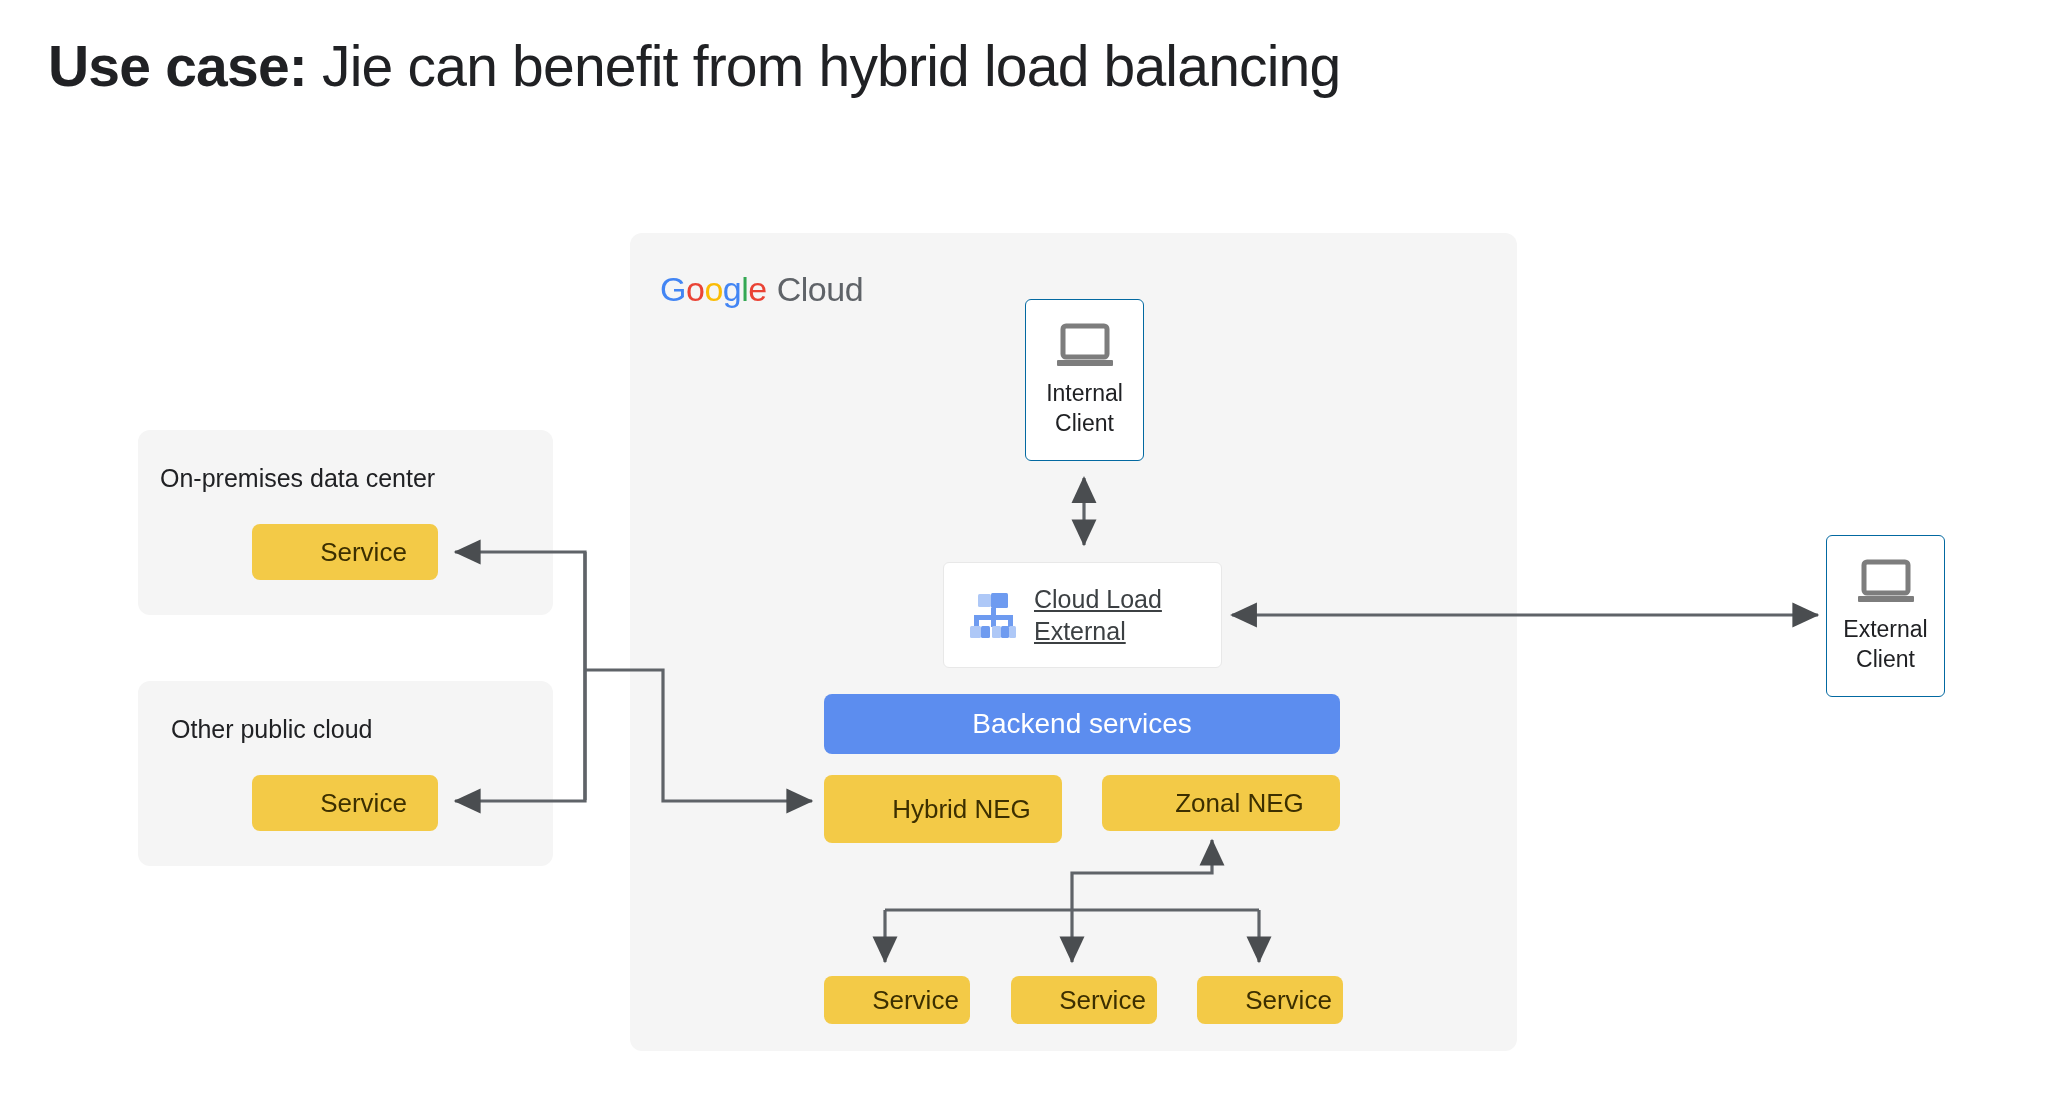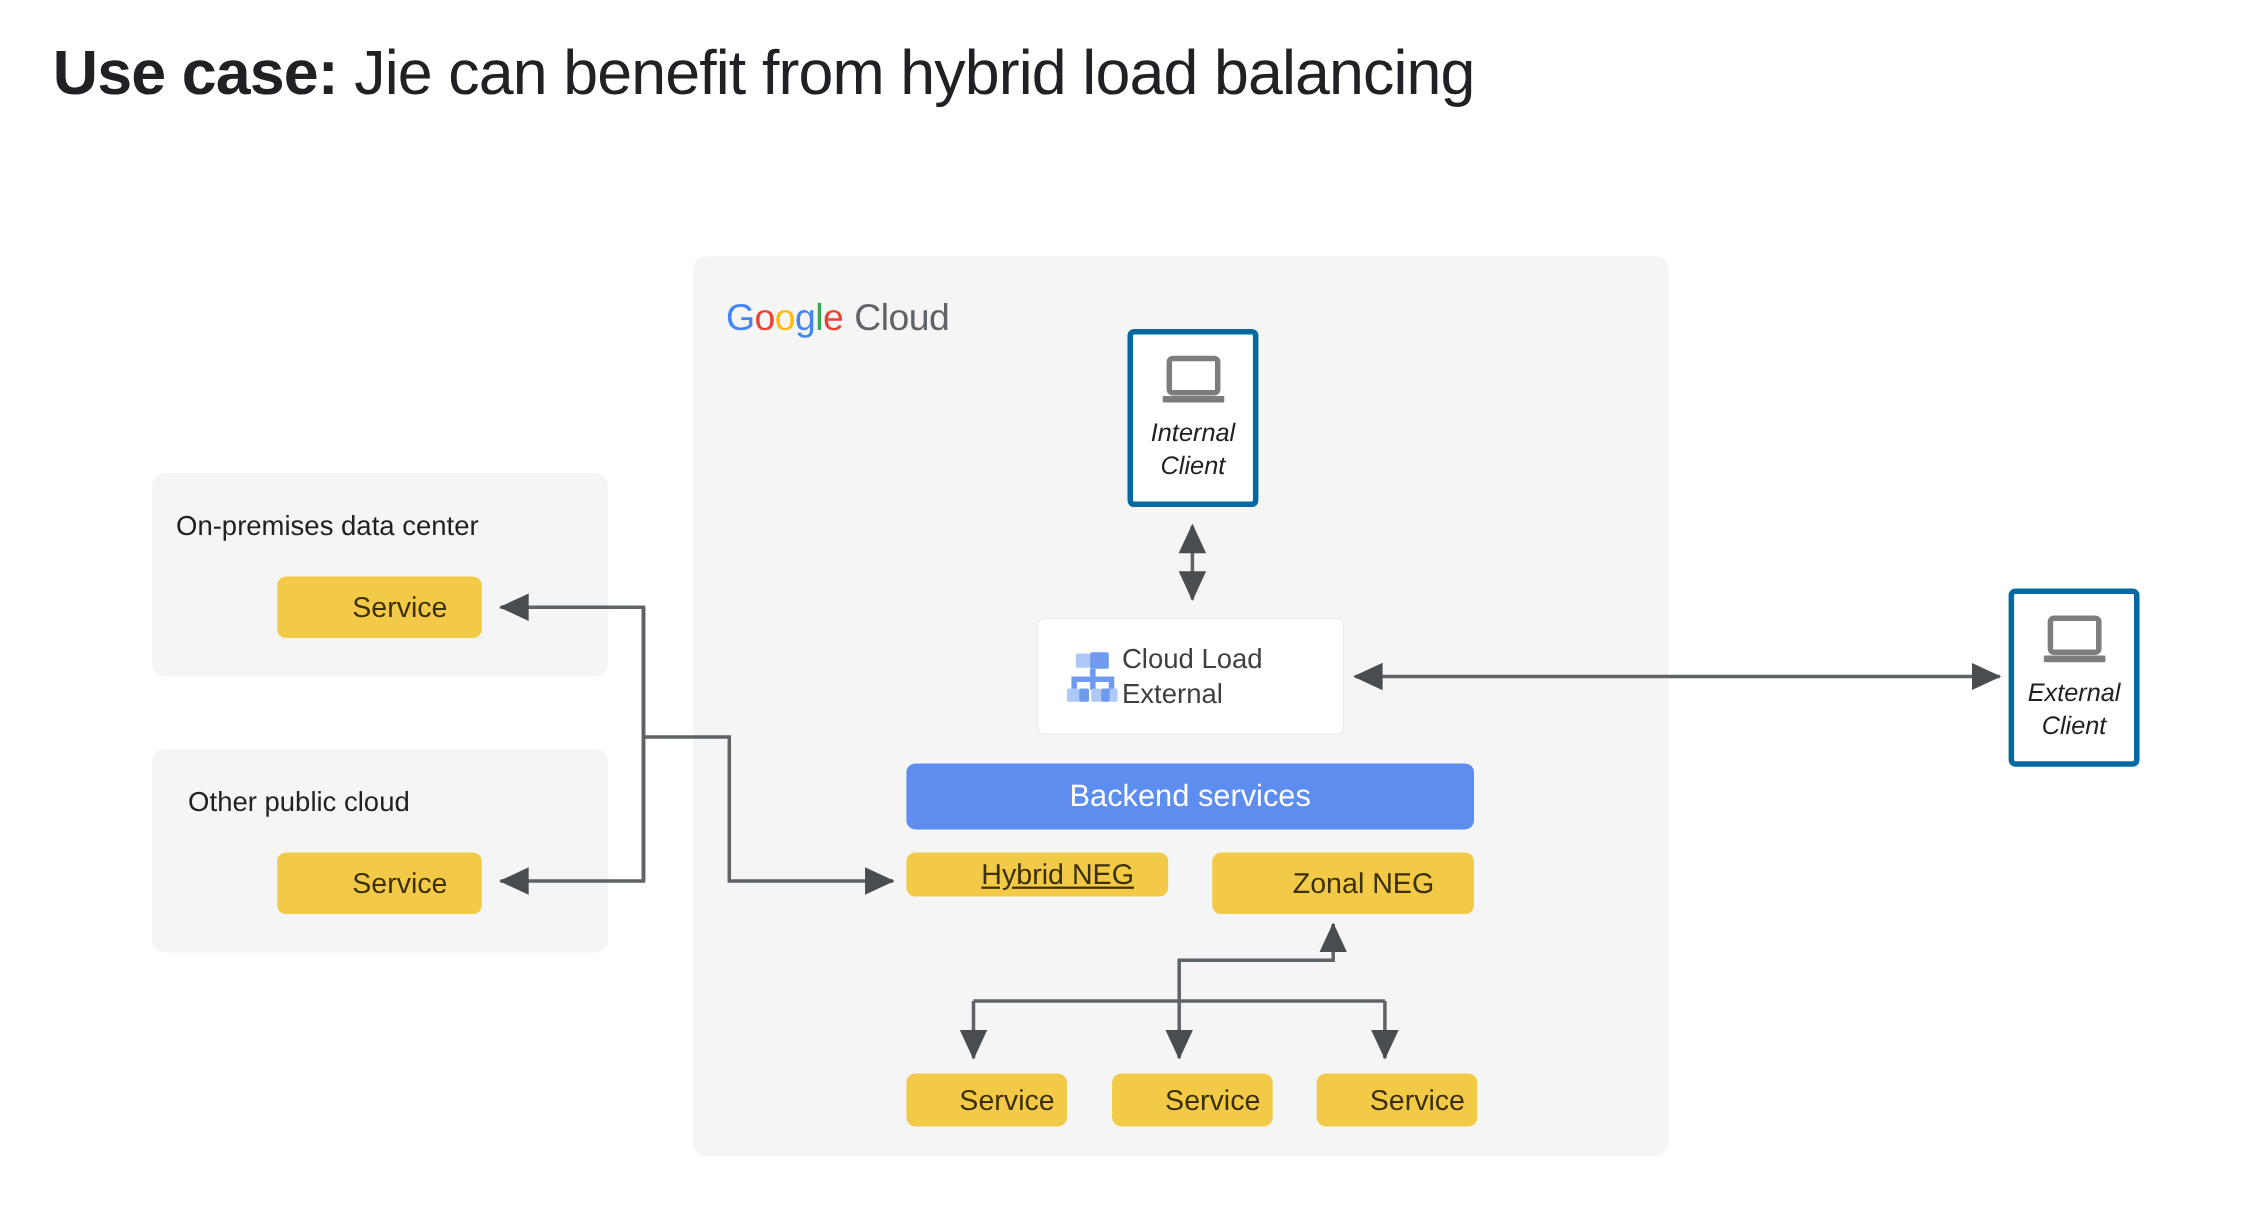--- a/index.html
+++ b/index.html
@@ -102,27 +102,26 @@
     display: flex;
     align-items: center;
     justify-content: center;
     white-space: nowrap;
   }
 
   
   .client-card {
     position: absolute;
     background: #ffffff;
-    border: 5px solid #0369a1;
+    border: 1px solid #0369a1;
     border-radius: 6px;
     display: flex;
     flex-direction: column;
     align-items: center;
     justify-content: center;
-    font-style: italic;
   }
   .client-card .label {
     font-size: 23px;
     line-height: 30px;
     color: #202124;
     text-align: center;
     margin-top: 8px;
   }
   .laptop-icon { width: 64px; height: 48px; display: block; }
 
@@ -135,23 +134,25 @@
     height: 106px;
     background: #ffffff;
     border: 1px solid #e8e8e8;
     border-radius: 6px;
     display: flex;
     flex-direction: row;
     align-items: center;
   }
   #clb-icon { width: 54px; height: 54px; margin-left: 22px; flex: none; }
   #clb-label {
+    margin-left: 14px;
     font-size: 25px;
     line-height: 32px;
     color: #3c4043;
+    text-decoration: underline;
   }
 
   
   #connectors {
     position: absolute;
     left: 0; top: 0;
     width: 2050px;
     height: 1100px;
     pointer-events: none;
   }
@@ -228,21 +229,21 @@
       </svg>
     </span>
     <div id="clb-label">
       <span>Cloud Load</span><br>
       <span>External</span>
     </div>
   </div>
 
   <div id="backend-services">Backend services</div>
 
-  <div class="pill-yellow" style="left:824px; top:775px; width:238px; height:40px;text-decoration:underline;">Hybrid NEG</div>
+  <div class="pill-yellow" style="left:824px; top:775px; width:238px; height:68px;">Hybrid NEG</div>
   <div class="pill-yellow" style="left:1102px; top:775px; width:238px; height:56px;">Zonal NEG</div>
 
   <div class="pill-yellow" style="left:824px; top:976px; width:146px; height:48px;">Service</div>
   <div class="pill-yellow" style="left:1011px; top:976px; width:146px; height:48px;">Service</div>
   <div class="pill-yellow" style="left:1197px; top:976px; width:146px; height:48px;">Service</div>
 
   <svg id="connectors" viewBox="0 0 2050 1100">
     <defs>
       <marker id="arr-end" markerWidth="9" markerHeight="9" refX="8" refY="4.5" orient="auto" markerUnits="strokeWidth">
         <path d="M0,0.6 L8.4,4.5 L0,8.4 z" fill="#4a4d50"></path>

